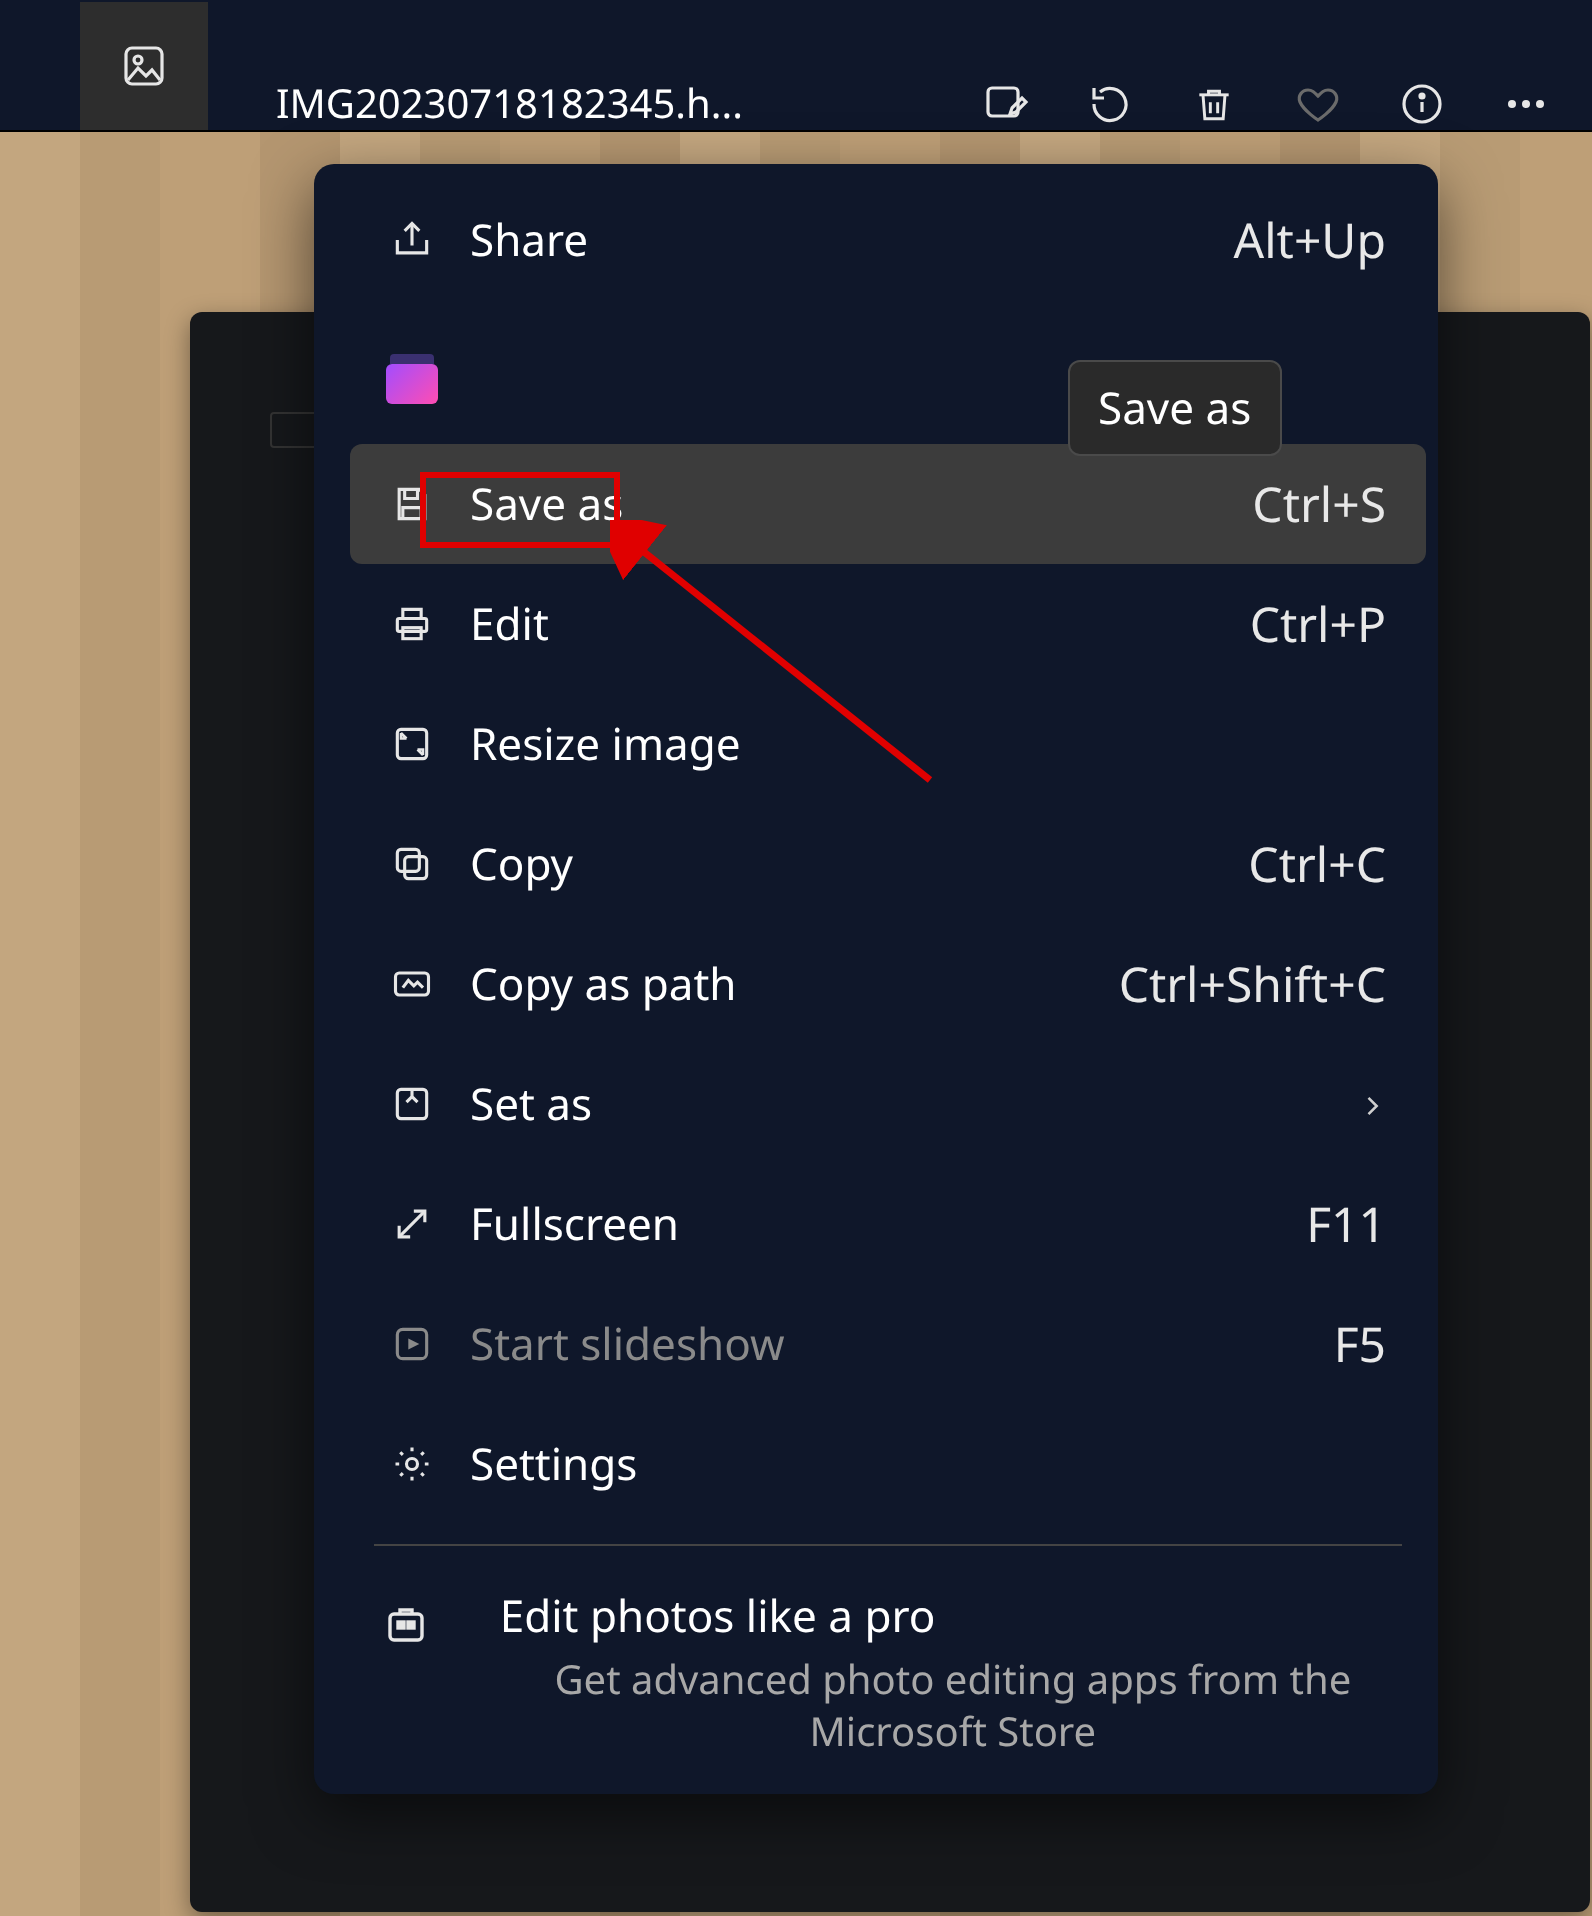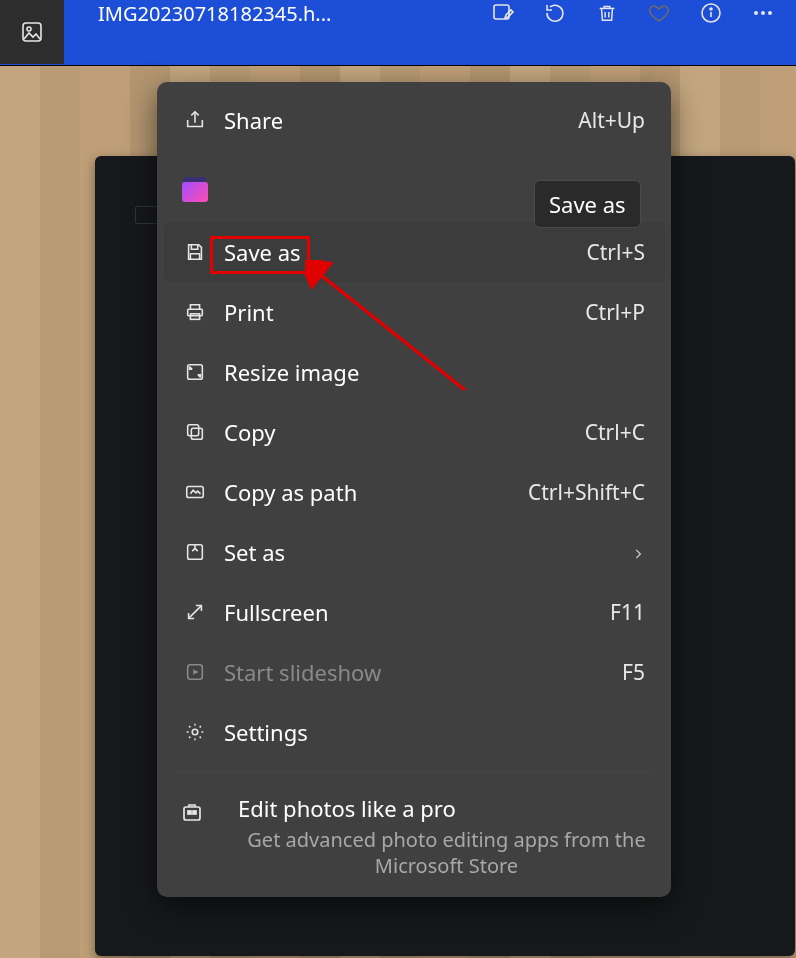--- a/index.html
+++ b/index.html
@@ -1,25 +1,26 @@
 <!DOCTYPE html>
 <html><head>
 <meta charset="utf-8">
 <style>
   * { box-sizing: border-box; margin: 0; padding: 0; }
   html, body { width: 796px; height: 958px; font-family: "Segoe UI", system-ui, sans-serif; background: #000; overflow: hidden; }
 
   .titlebar {
     height: 66px;
-    background: #1d4ed8;
+    background: #0f172a;
     display: flex;
-    align-items: flex-start;
+    align-items: flex-end;
     color: #fff;
     position: relative;
     border-bottom: 1px solid #000;
+    padding-left: 40px;
   }
   .titlebar-icon-box {
     width: 64px; height: 64px;
     display:flex; align-items:center; justify-content:center;
     background:#2d2d2d;
   }
   .titlebar-title {
     font-size: 20px;
     color: #ffffff;
     margin-left: 34px;
@@ -68,25 +69,25 @@
   }
   .laptop-etch {
     position:absolute; left:40px; top:50px; width:90px; height:18px;
     border:1px solid #333; border-radius:2px;
   }
 
   
   .menu {
     position:absolute;
     left:157px; top:82px;
-    width: 514px;
-    background:#404040;
+    width: 562px;
+    background:#0f172a;
     border-radius: 10px;
     box-shadow: 0 10px 30px rgba(0,0,0,.55);
-    padding: 8px 0 18px 1px;
+    padding: 8px 0 18px 12px;
     color:#fff;
   }
   .menu-item {
     display:flex;
     align-items:center;
     height: 60px;
     padding: 0 20px 0 16px;
     font-size: 22px;
     border-radius:6px;
     margin: 0 6px;
@@ -94,21 +95,21 @@
   .menu-item.highlight { background:#3c3c3c; }
   .menu-item.disabled { color:#8a8a8a; }
   .menu-item .mi-icon {
     width: 30px; height:30px;
     display:flex; align-items:center; justify-content:center;
     margin-right: 14px;
     color:#e6e6e6;
   }
   .menu-item.disabled .mi-icon { color:#8a8a8a; }
   .menu-item .mi-label { flex:0 0 auto; }
-  .menu-item .mi-shortcut { margin-left:auto; font-size:21px; color:#e8e8e8; }
+  .menu-item .mi-shortcut { margin-left:auto; font-size:24px; color:#e8e8e8; }
   .menu-item .mi-chevron { margin-left:auto; color:#cfcfcf; }
   .menu-sep { height:1px; background:#444; margin:10px 18px; }
   .menu-promo {
     display:flex;
     padding: 10px 10px 0 16px;
     margin: 0 6px;
     gap: 20px;
   }
   .menu-promo .mi-icon {
     width:30px; height:30px; margin-right:14px; margin-top:4px;
@@ -259,21 +260,21 @@
   </div>
 
   <div class="menu-item">
     <span class="mi-icon">
       <svg width="22" height="22" viewBox="0 0 24 24" fill="none" stroke="currentColor" stroke-width="1.7">
         <path d="M7 9V4h10v5"></path>
           <rect x="4" y="9" width="16" height="7" rx="1"></rect>
           <rect x="7" y="14" width="10" height="6"></rect>
       </svg>
     </span>
-    <span class="mi-label">Print</span>
+    <span class="mi-label">Edit</span>
     <span class="mi-shortcut">Ctrl+P</span>
   </div>
 
   <div class="menu-item">
     <span class="mi-icon">
       <svg width="22" height="22" viewBox="0 0 24 24" fill="none" stroke="currentColor" stroke-width="1.7">
         <rect x="4" y="4" width="16" height="16" rx="2"></rect>
         <path d="M9 9l-3-3M15 15l3 3M9 9h-3v-3M15 15h3v3" stroke-width="1.4"></path>
       </svg>
     </span>

